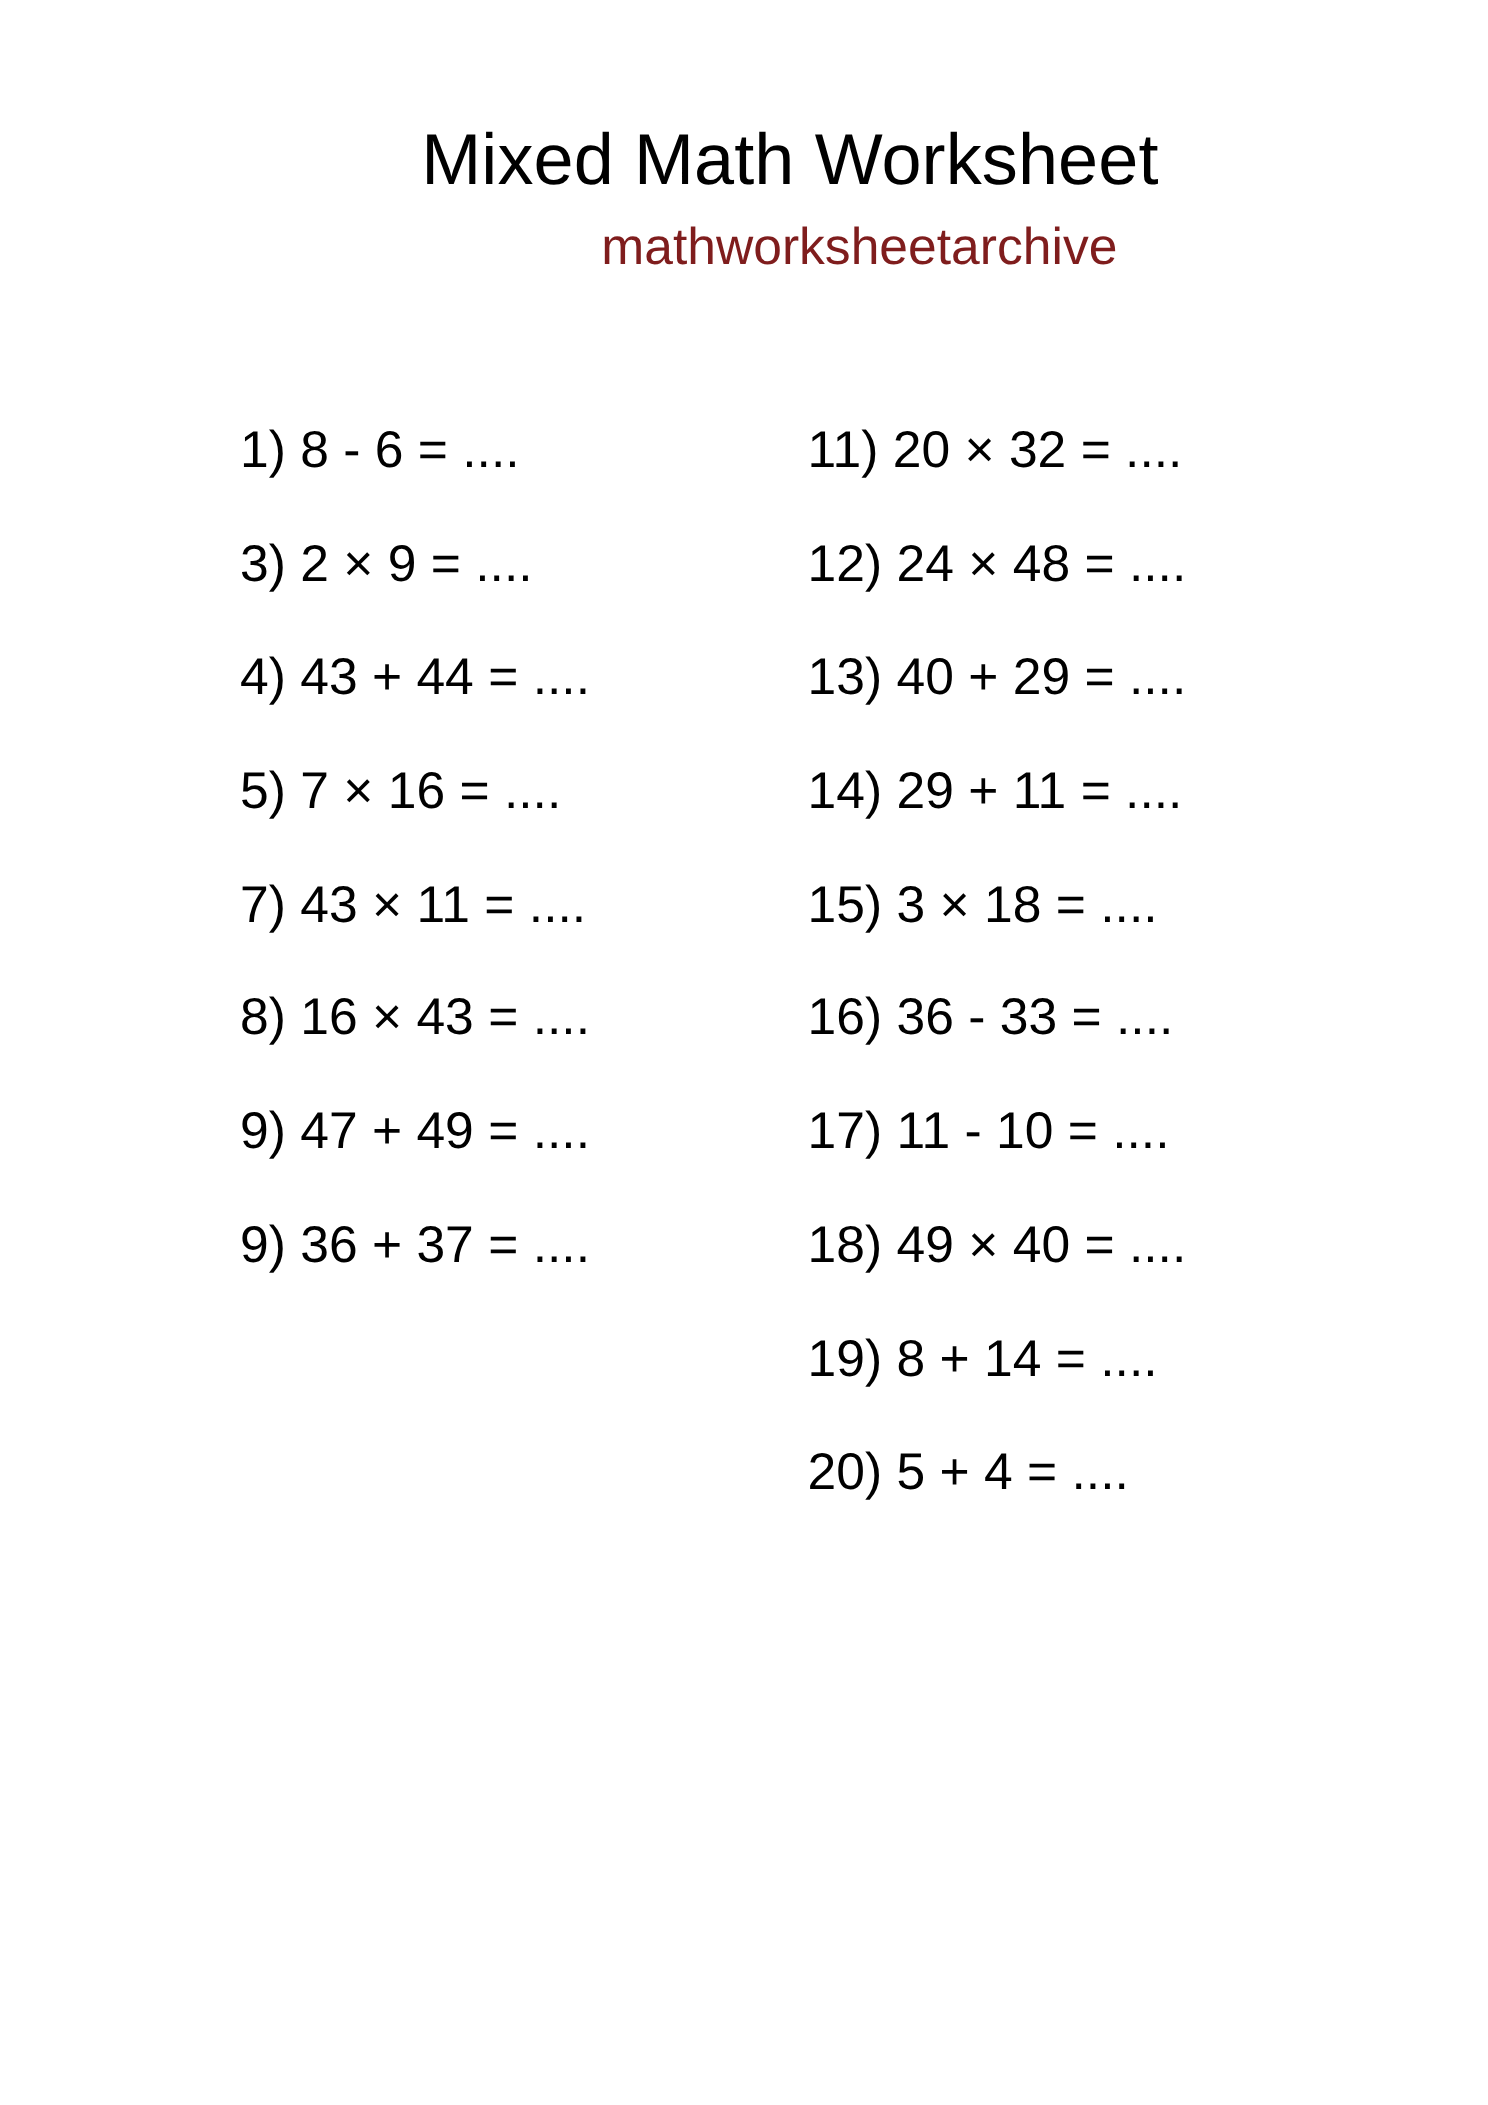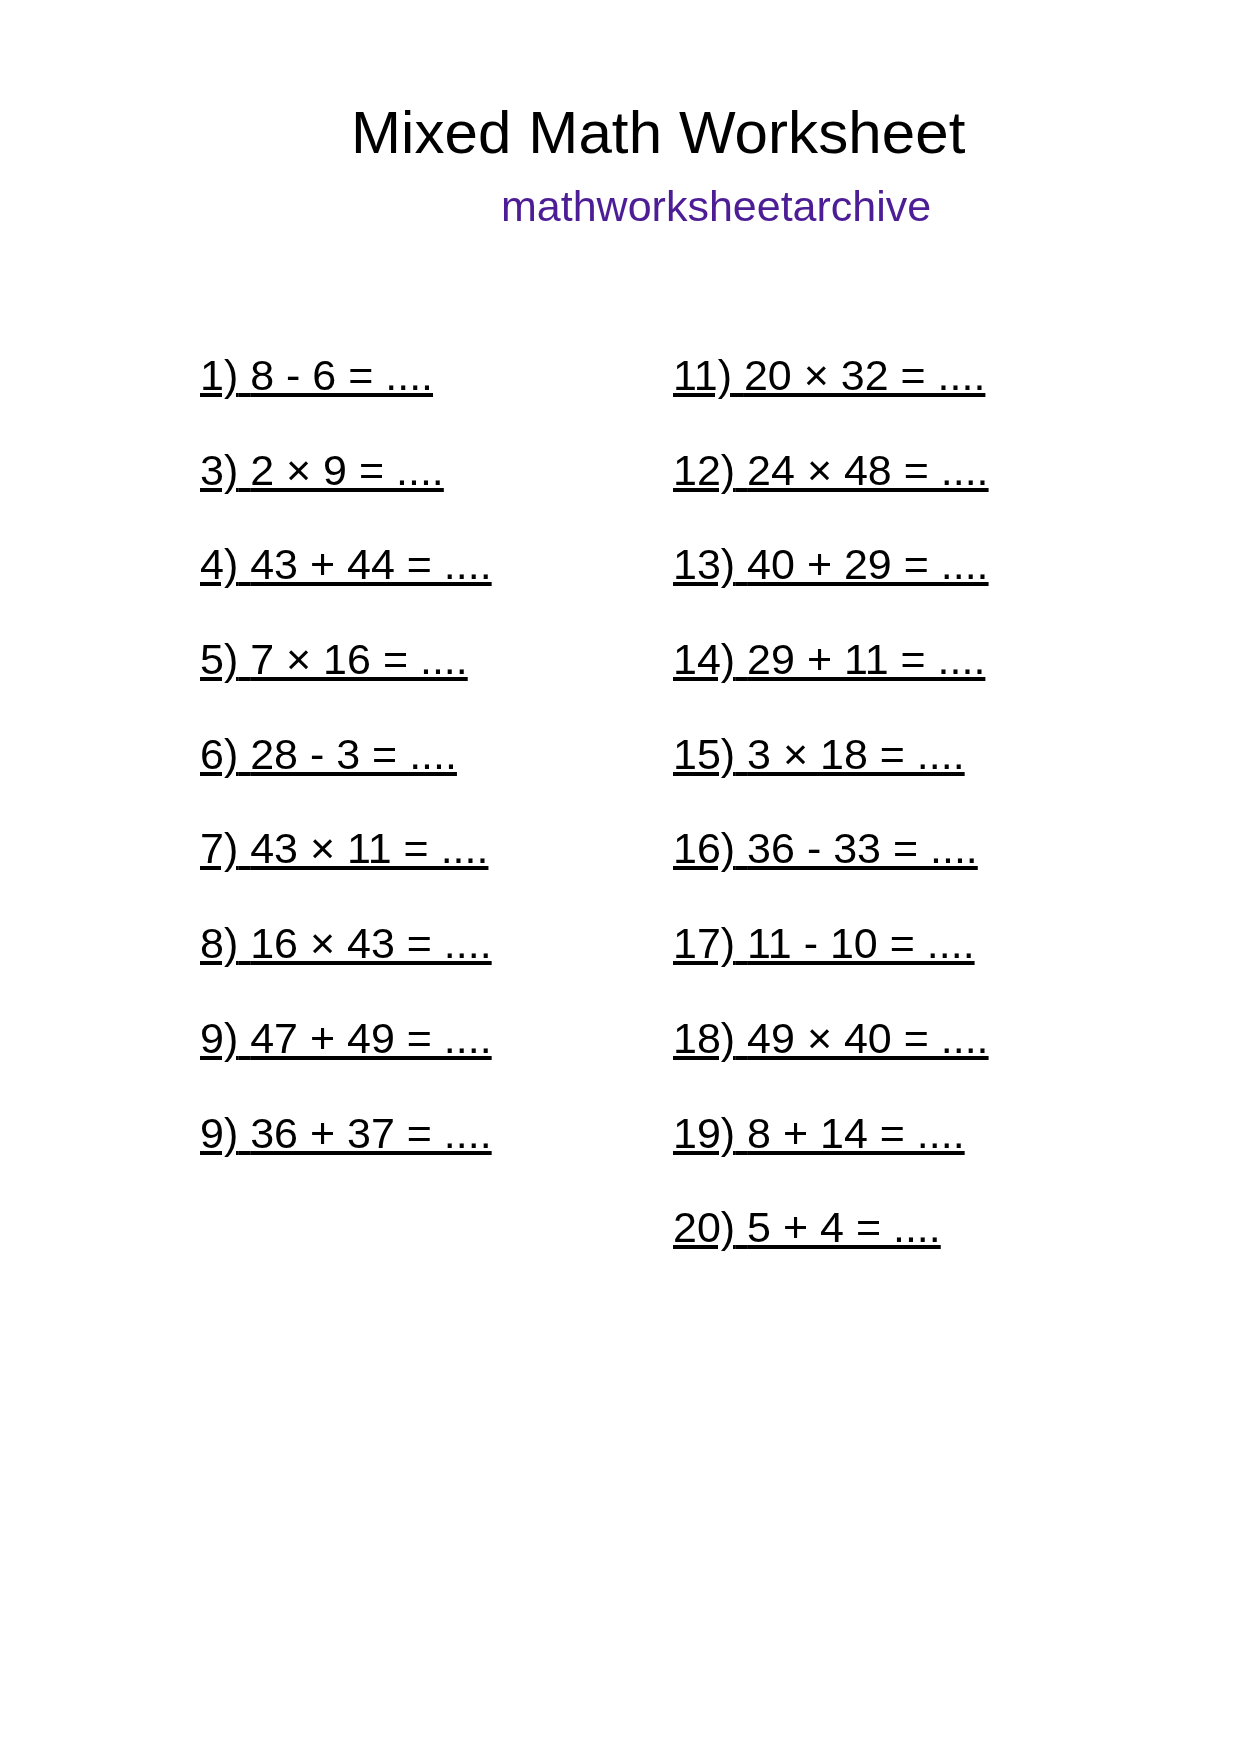--- a/index.html
+++ b/index.html
@@ -25,26 +25,25 @@
       color: #000000;
       letter-spacing: 0.1px;
     }
     .subtitle {
       position: absolute;
       left: 501px;
       top: 180px;
       font-size: 43px;
       line-height: 52px;
       white-space: nowrap;
-      color: #4c1d95;
+      color: #7f1d1d;
     }
     .column {
       position: absolute;
       top: 349px;
-      text-decoration: underline;
     }
     .column.left { left: 200px; }
     .column.right { left: 673px; }
     .problem {
       height: 94.7px;
       font-size: 43px;
       line-height: 52px;
       white-space: nowrap;
       color: #000000;
     }
@@ -54,21 +53,20 @@
 <body>
 
 <div class="title">Mixed Math Worksheet</div>
 <div class="subtitle">mathworksheetarchive</div>
 
 <div class="column left">
   <div class="problem"><span>1)</span> <span>8 - 6 = ....</span></div>
   <div class="problem"><span>3)</span> <span>2 × 9 = ....</span></div>
   <div class="problem"><span>4)</span> <span>43 + 44 = ....</span></div>
   <div class="problem"><span>5)</span> <span>7 × 16 = ....</span></div>
-  <div class="problem"><span>6)</span> <span>28 - 3 = ....</span></div>
   <div class="problem"><span>7)</span> <span>43 × 11 = ....</span></div>
   <div class="problem"><span>8)</span> <span>16 × 43 = ....</span></div>
   <div class="problem"><span>9)</span> <span>47 + 49 = ....</span></div>
   <div class="problem"><span>9)</span> <span>36 + 37 = ....</span></div>
 </div>
 
 <div class="column right">
   <div class="problem"><span>11)</span> <span>20 × 32 = ....</span></div>
   <div class="problem"><span>12)</span> <span>24 × 48 = ....</span></div>
   <div class="problem"><span>13)</span> <span>40 + 29 = ....</span></div>

